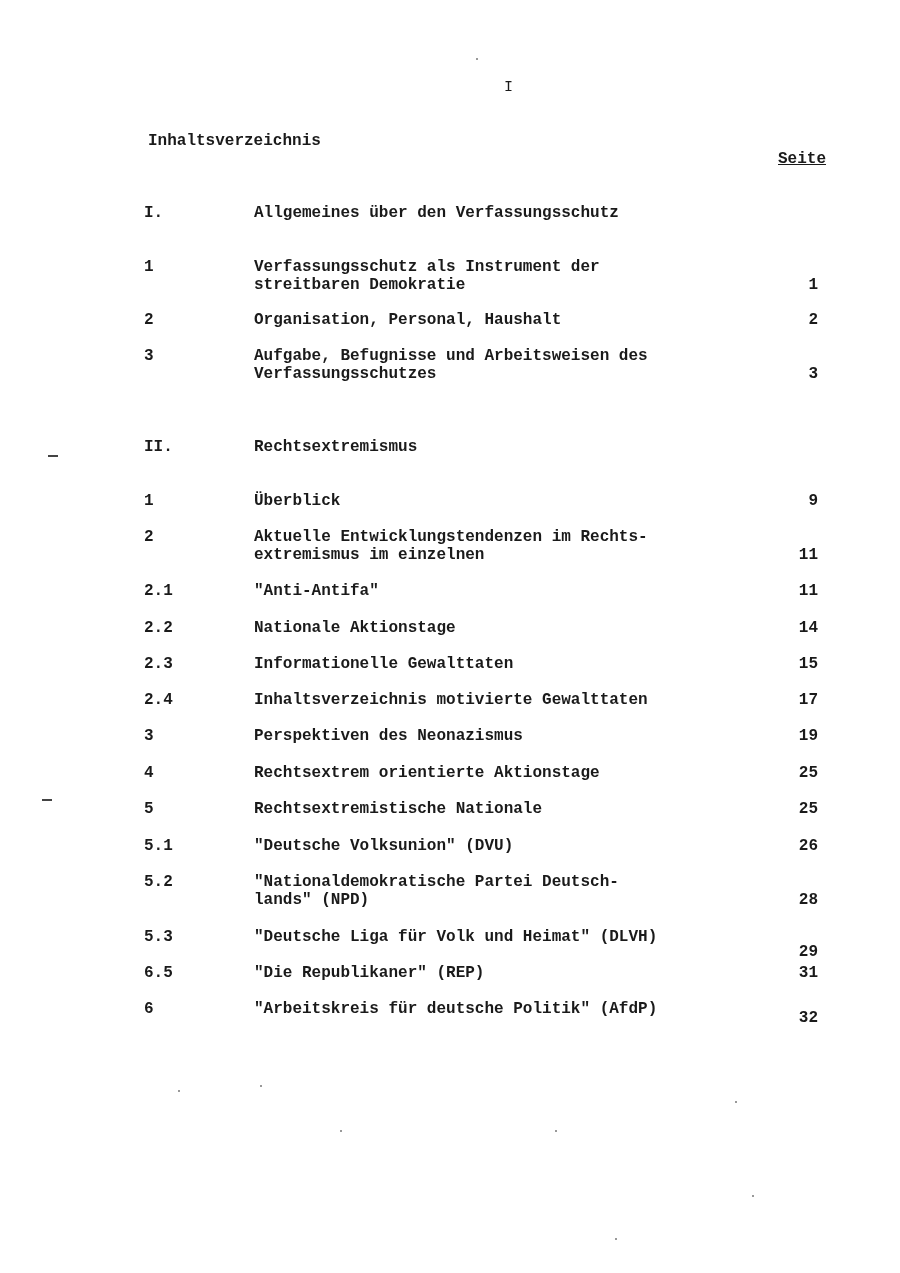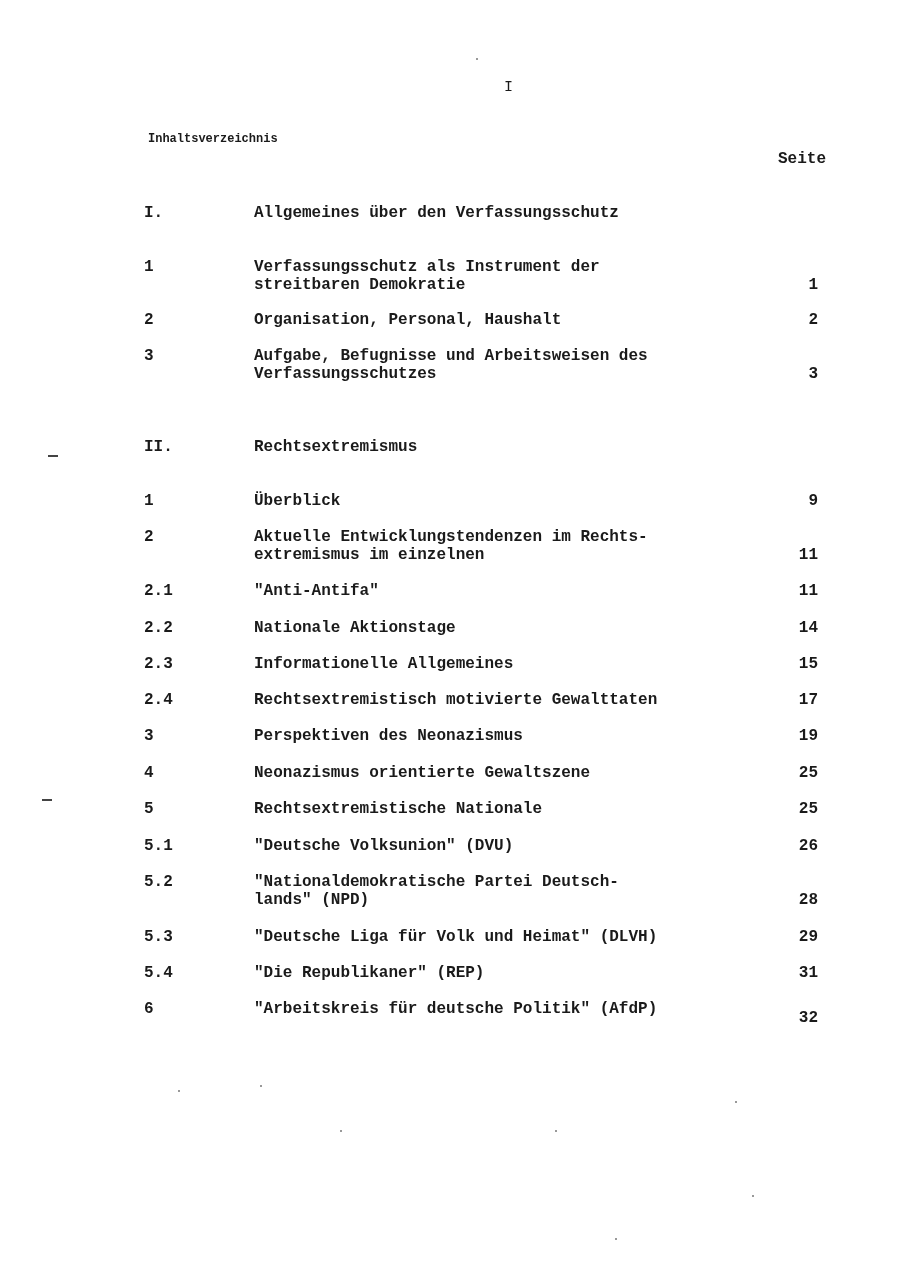--- a/index.html
+++ b/index.html
@@ -19,29 +19,30 @@
     .page-number {
       position: absolute;
       left: 504px;
       top: 79px;
       font-size: 15px;
     }
     .doc-title {
       position: absolute;
       left: 148px;
       top: 132px;
-      font-size: 12px;
+      font-size: 16px;
       font-weight: bold;
     }
     .seite-label {
       position: absolute;
       left: 778px;
       top: 150px;
       font-size: 16px;
       font-weight: bold;
+      text-decoration: underline;
     }
     .row {
       position: absolute;
       left: 0;
       width: 900px;
       font-size: 16px;
       font-weight: bold;
       line-height: 18px;
     }
     .row .num {
@@ -124,36 +125,36 @@
   <span class="title">"Anti-Antifa"</span>
   <span class="page" style="top:0">11</span>
 </div>
 <div class="row" style="top:619px">
   <span class="num">2.2</span>
   <span class="title">Nationale Aktionstage</span>
   <span class="page" style="top:0">14</span>
 </div>
 <div class="row" style="top:655px">
   <span class="num">2.3</span>
-  <span class="title">Informationelle Allgemeines</span>
+  <span class="title">Informationelle Gewalttaten</span>
   <span class="page" style="top:0">15</span>
 </div>
 <div class="row" style="top:691px">
   <span class="num">2.4</span>
-  <span class="title">Rechtsextremistisch motivierte Gewalttaten</span>
+  <span class="title">Inhaltsverzeichnis motivierte Gewalttaten</span>
   <span class="page" style="top:0">17</span>
 </div>
 <div class="row" style="top:727px">
   <span class="num">3</span>
   <span class="title">Perspektiven des Neonazismus</span>
   <span class="page" style="top:0">19</span>
 </div>
 <div class="row" style="top:764px">
   <span class="num">4</span>
-  <span class="title">Neonazismus orientierte Gewaltszene</span>
+  <span class="title">Rechtsextrem orientierte Aktionstage</span>
   <span class="page" style="top:0">25</span>
 </div>
 <div class="row" style="top:800px">
   <span class="num">5</span>
   <span class="title">Rechtsextremistische Nationale</span>
   <span class="page" style="top:0">25</span>
 </div>
 <div class="row" style="top:837px">
   <span class="num">5.1</span>
   <span class="title">"Deutsche Volksunion" (DVU)</span>
@@ -161,24 +162,24 @@
 </div>
 <div class="row" style="top:873px">
   <span class="num">5.2</span>
   <span class="title">"Nationaldemokratische Partei Deutsch-
 lands" (NPD)</span>
   <span class="page" style="top:18px">28</span>
 </div>
 <div class="row" style="top:928px">
   <span class="num">5.3</span>
   <span class="title">"Deutsche Liga für Volk und Heimat" (DLVH)</span>
-  <span class="page" style="top:0">29</span>
+  <span class="page" style="top:15px">29</span>
 </div>
 <div class="row" style="top:964px">
-  <span class="num">5.4</span>
+  <span class="num">6.5</span>
   <span class="title">"Die Republikaner" (REP)</span>
   <span class="page" style="top:0">31</span>
 </div>
 <div class="row" style="top:1000px">
   <span class="num">6</span>
   <span class="title">"Arbeitskreis für deutsche Politik" (AfdP)</span>
   <span class="page" style="top:9px">32</span>
 </div>
 
 <div class="dash" style="left:48px;top:455px"></div>

